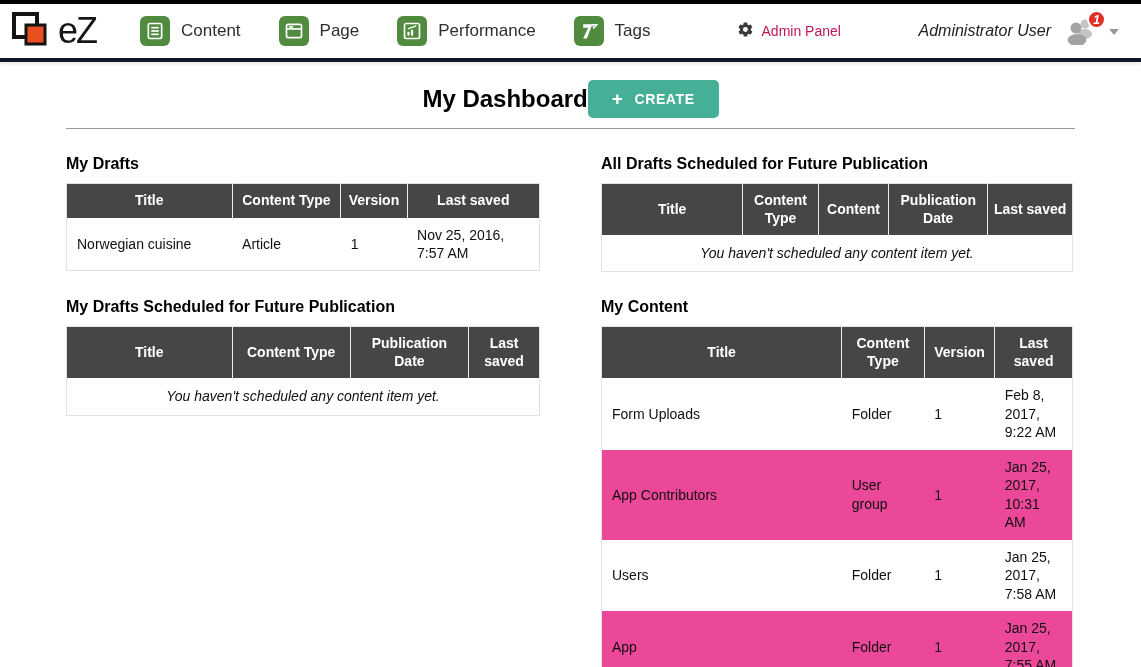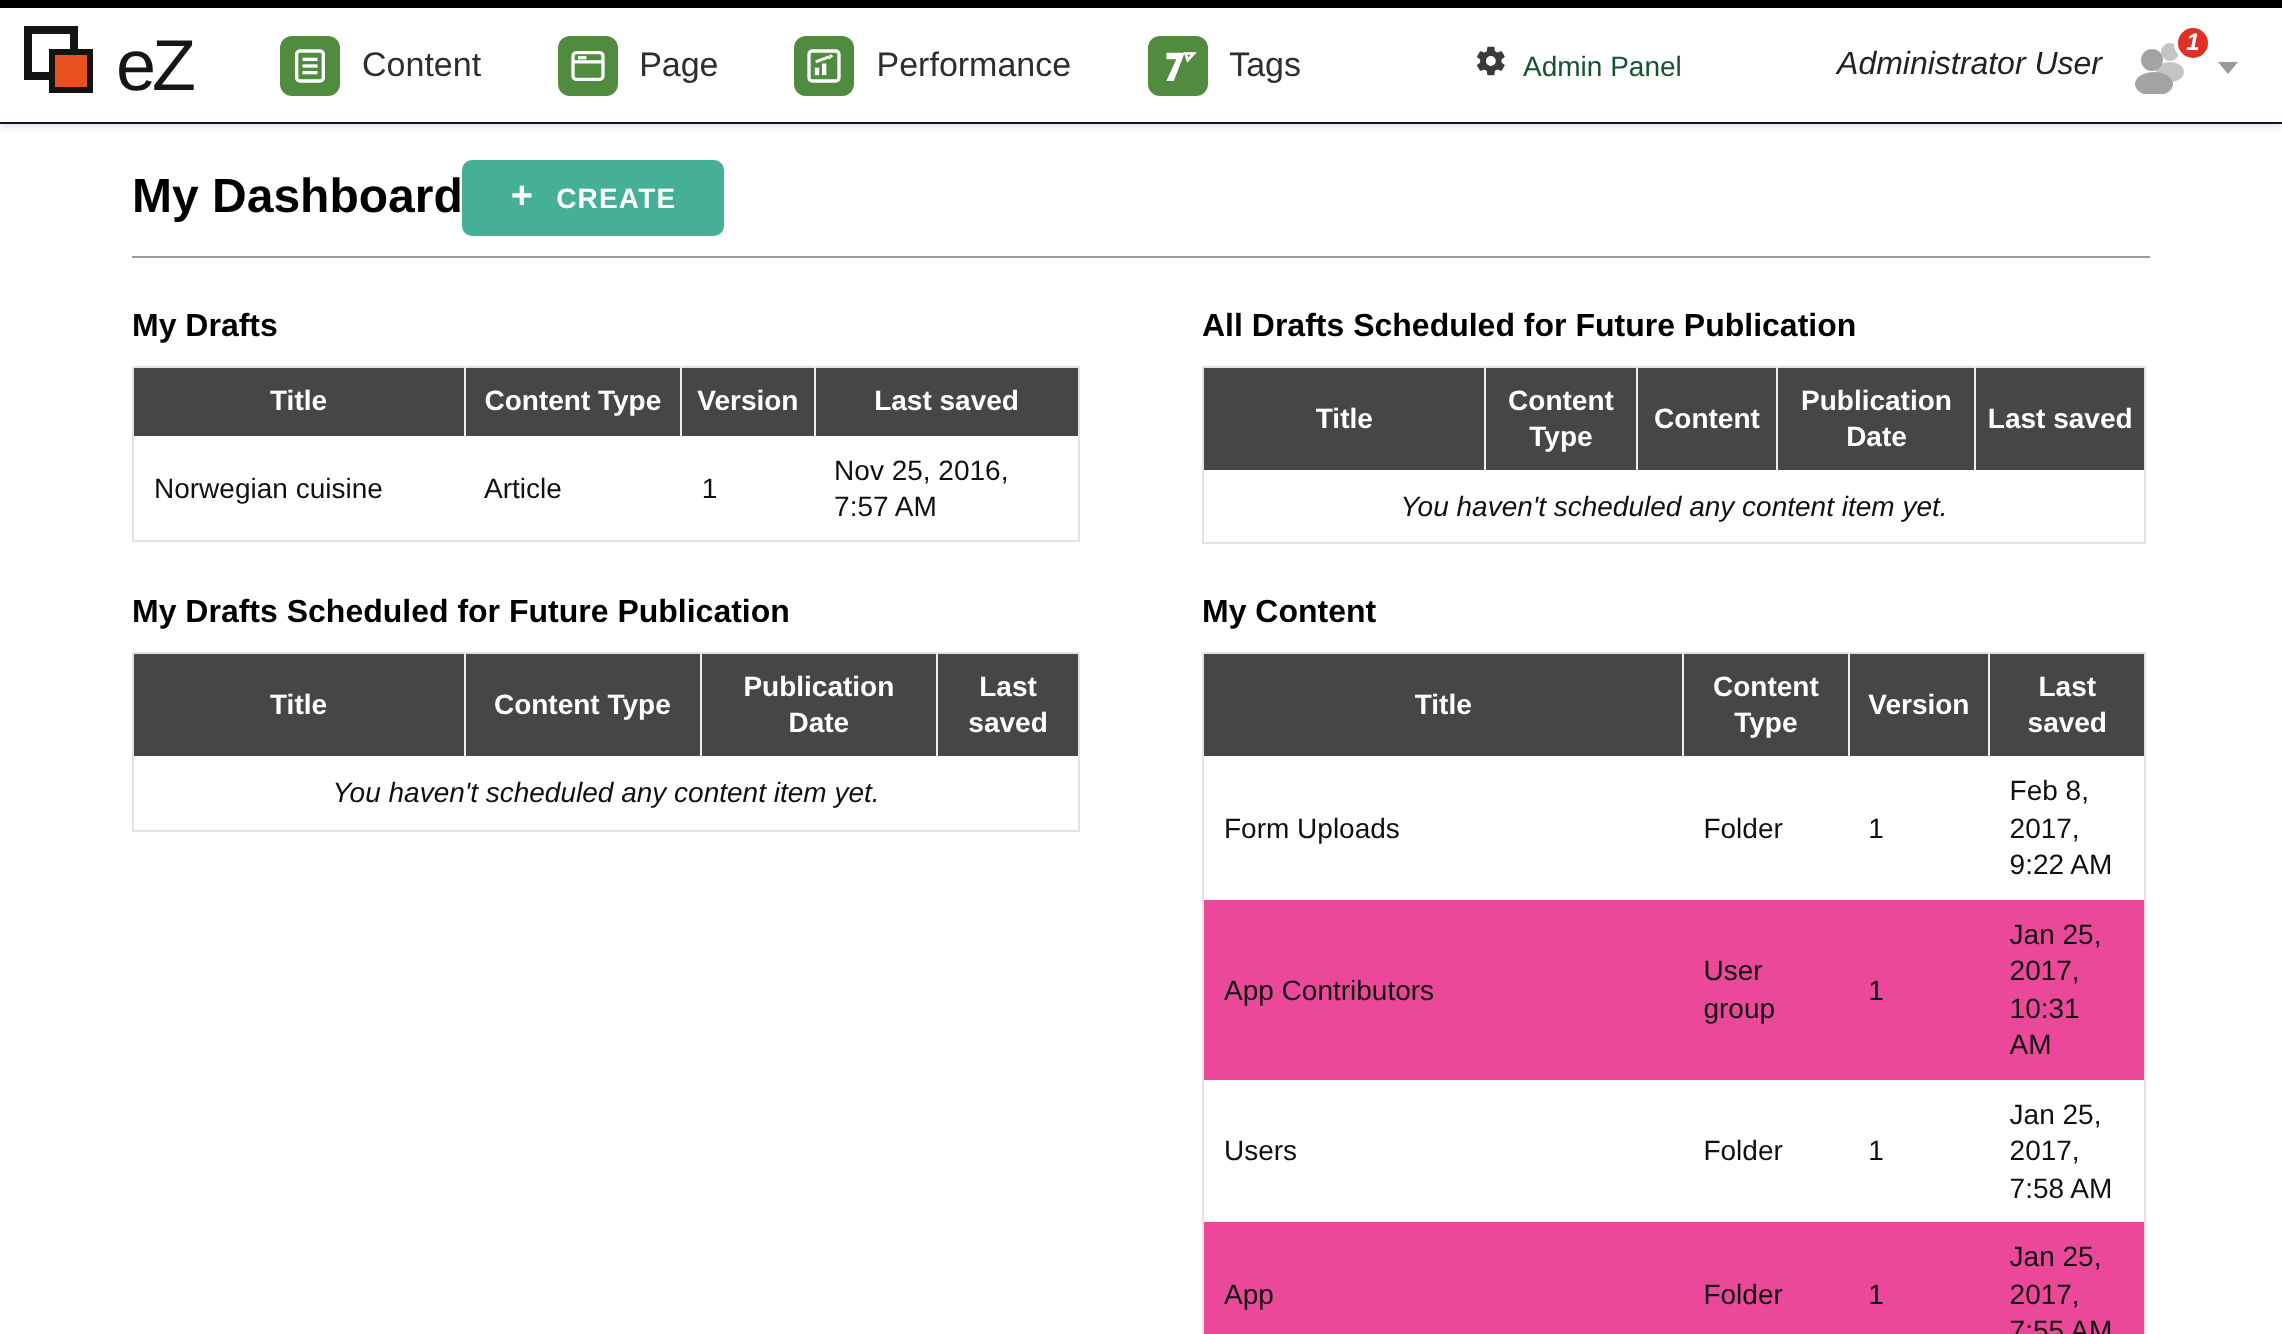--- a/index.html
+++ b/index.html
@@ -11,57 +11,57 @@
     color:#222;
   }
 
   
   .topbar {
     height:62px;
     border-top:4px solid #000;
     background:#fff;
     display:flex; align-items:center;
     padding:0 22px 0 10px;
-    border-bottom:1px solid #0f172a;
+    border-bottom:4px solid #0f172a;
     box-shadow:0 2px 4px rgba(0,0,0,.10);
     position:relative; z-index:5;
   }
   .logo { display:flex; align-items:center; margin-right:44px; cursor:pointer; }
   .logo-text { font-size:36px; color:#161616; letter-spacing:-2px; margin-left:2px; line-height:1; }
   .nav { display:flex; align-items:center; gap:38px; }
   .nav-item { display:flex; align-items:center; gap:11px; cursor:pointer; }
   .nav-icon {
     width:30px; height:30px; border-radius:6px;
     background:#508b3f; display:flex; align-items:center; justify-content:center;
     flex:0 0 auto;
   }
   .nav-label { font-size:17px; color:#2e2e2e; }
   .admin-panel { margin-left:86px; display:flex; align-items:center; gap:8px; cursor:pointer; }
-  .admin-label { font-size:14px; color:#14532d; }
+  .admin-label { font-size:14px; color:#be185d; }
   .user-area { margin-left:auto; display:flex; align-items:center; gap:12px; cursor:pointer;font-style:italic; }
   .user-name { font-size:16px; color:#222; }
   .avatar-wrap { position:relative; width:34px; height:28px; }
   .badge {
     position:absolute; top:-7px; right:-9px;
     min-width:19px; height:19px; border-radius:50%;
     background:#e02f24; color:#fff; font-size:12px; font-weight:bold;
     display:flex; align-items:center; justify-content:center;
     border:2px solid #fff;
   }
   .caret {
     width:0; height:0;
     border-left:5px solid transparent; border-right:5px solid transparent;
     border-top:6px solid #9a9a9a;
     margin-top:2px;
   }
 
   
   .main { padding:0 66px; }
   .page-head {
-    display:flex; justify-content:flex-start; align-items:center;
+    display:flex; justify-content:center; align-items:center;
     margin-top:18px; padding-bottom:10px;
     border-bottom:1px solid #9b9b9b;
   }
   .page-title { font-size:24px; font-weight:bold; color:#000; margin:0; }
   .create-btn {
     background:#45b097; color:#fff; border:none; border-radius:5px;
     padding:11px 24px; font-size:14px; font-weight:bold; letter-spacing:.6px;
     display:flex; align-items:center; gap:11px; cursor:pointer;
     font-family:"Liberation Sans", sans-serif;
   }

